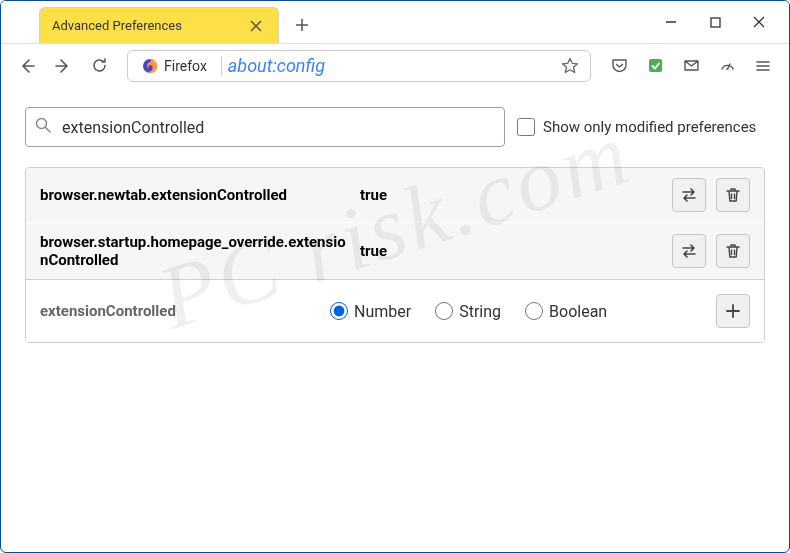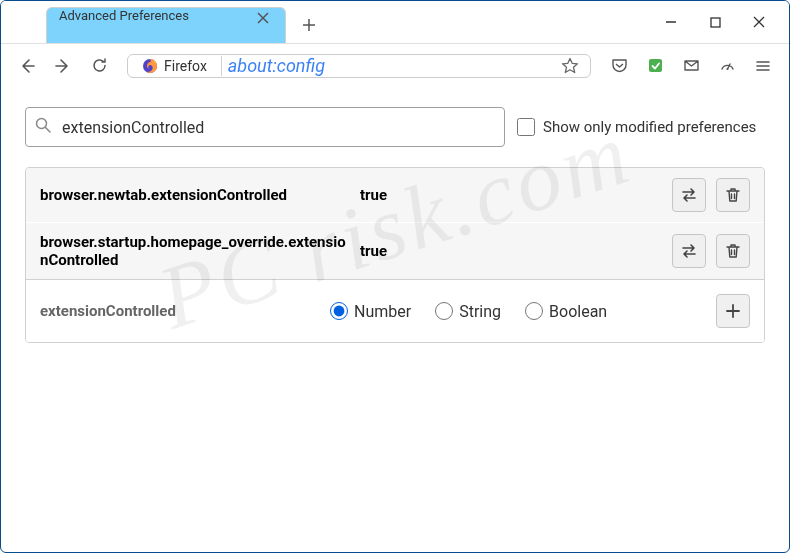--- a/index.html
+++ b/index.html
@@ -1,29 +1,29 @@
 <!DOCTYPE html>
 <html><head>
 <meta charset="utf-8">
 <style>
   * { margin: 0; padding: 0; box-sizing: border-box; font-family: -apple-system, BlinkMacSystemFont, "Segoe UI", Roboto, sans-serif; }
   body { width: 790px; height: 553px; background: #fff; border: 1px solid #0a4b8c; border-radius: 6px; overflow: hidden; }
   
   .titlebar { height: 42px; display: flex; align-items: stretch; background: #fff; }
   .tab-region { display: flex; align-items: flex-end; padding-left: 38px; flex: 1; }
-  .tab { display: flex; height: 36px; padding: 0 12px; border: 1px solid #d0d0d0; border-bottom: none; border-radius: 6px 6px 0 0; background: #7dd3fc; min-width: 240px; position: relative; font-size: 13px; color: #333; margin-left: 7px; }
+  .tab { display: flex; align-items: center; height: 36px; padding: 0 12px; border: 1px solid #d0d0d0; border-bottom: none; border-radius: 6px 6px 0 0; background: #fde047; min-width: 240px; position: relative; font-size: 13px; color: #333; }
   .tab-label { flex: 1; }
   .tab-close { width: 20px; height: 20px; display: flex; align-items: center; justify-content: center; border-radius: 3px; cursor: pointer; font-size: 14px; color: #555; }
   .new-tab { width: 30px; height: 30px; display: flex; align-items: center; justify-content: center; margin-left: 8px; margin-bottom: 3px; border-radius: 4px; cursor: pointer; color: #555; font-size: 18px; }
   .window-controls { display: flex; align-items: center; padding-right: 8px; }
   .win-btn { width: 44px; height: 40px; display: flex; align-items: center; justify-content: center; cursor: pointer; color: #333; }
   
   .toolbar { height: 44px; display: flex; align-items: center; padding: 0 10px; gap: 4px; border-top: 1px solid #e0e0e0; }
   .nav-btn { width: 32px; height: 32px; display: flex; align-items: center; justify-content: center; border-radius: 4px; cursor: pointer; color: #555; }
-  .urlbar { flex: 1; display: flex; align-items: center; height: 24px; border: 1px solid #ccc; border-radius: 6px; margin: 0 8px; padding: 0 6px; }
+  .urlbar { flex: 1; display: flex; align-items: center; height: 32px; border: 1px solid #ccc; border-radius: 6px; margin: 0 8px; padding: 0 6px; }
   .urlbar-identity { display: flex; align-items: center; gap: 6px; padding: 0 8px; height: 26px; border-radius: 4px; }
   .firefox-logo { width: 16px; height: 16px; }
   .identity-sep { width: 1px; height: 20px; background: #d0d0d0; margin: 0 6px; }
   .url-text { flex: 1; font-size: 18px; color: #3b82f6; font-style: italic; }
   .url-action { width: 28px; height: 28px; display: flex; align-items: center; justify-content: center; border-radius: 4px; cursor: pointer; color: #666; }
   .toolbar-icon { width: 32px; height: 32px; display: flex; align-items: center; justify-content: center; border-radius: 4px; cursor: pointer; color: #555; }
   
   .content { padding: 20px 24px; }
   .search-row { display: flex; align-items: center; gap: 12px; margin-bottom: 20px; }
   .search-box { position: relative; flex: 0 0 480px; }

